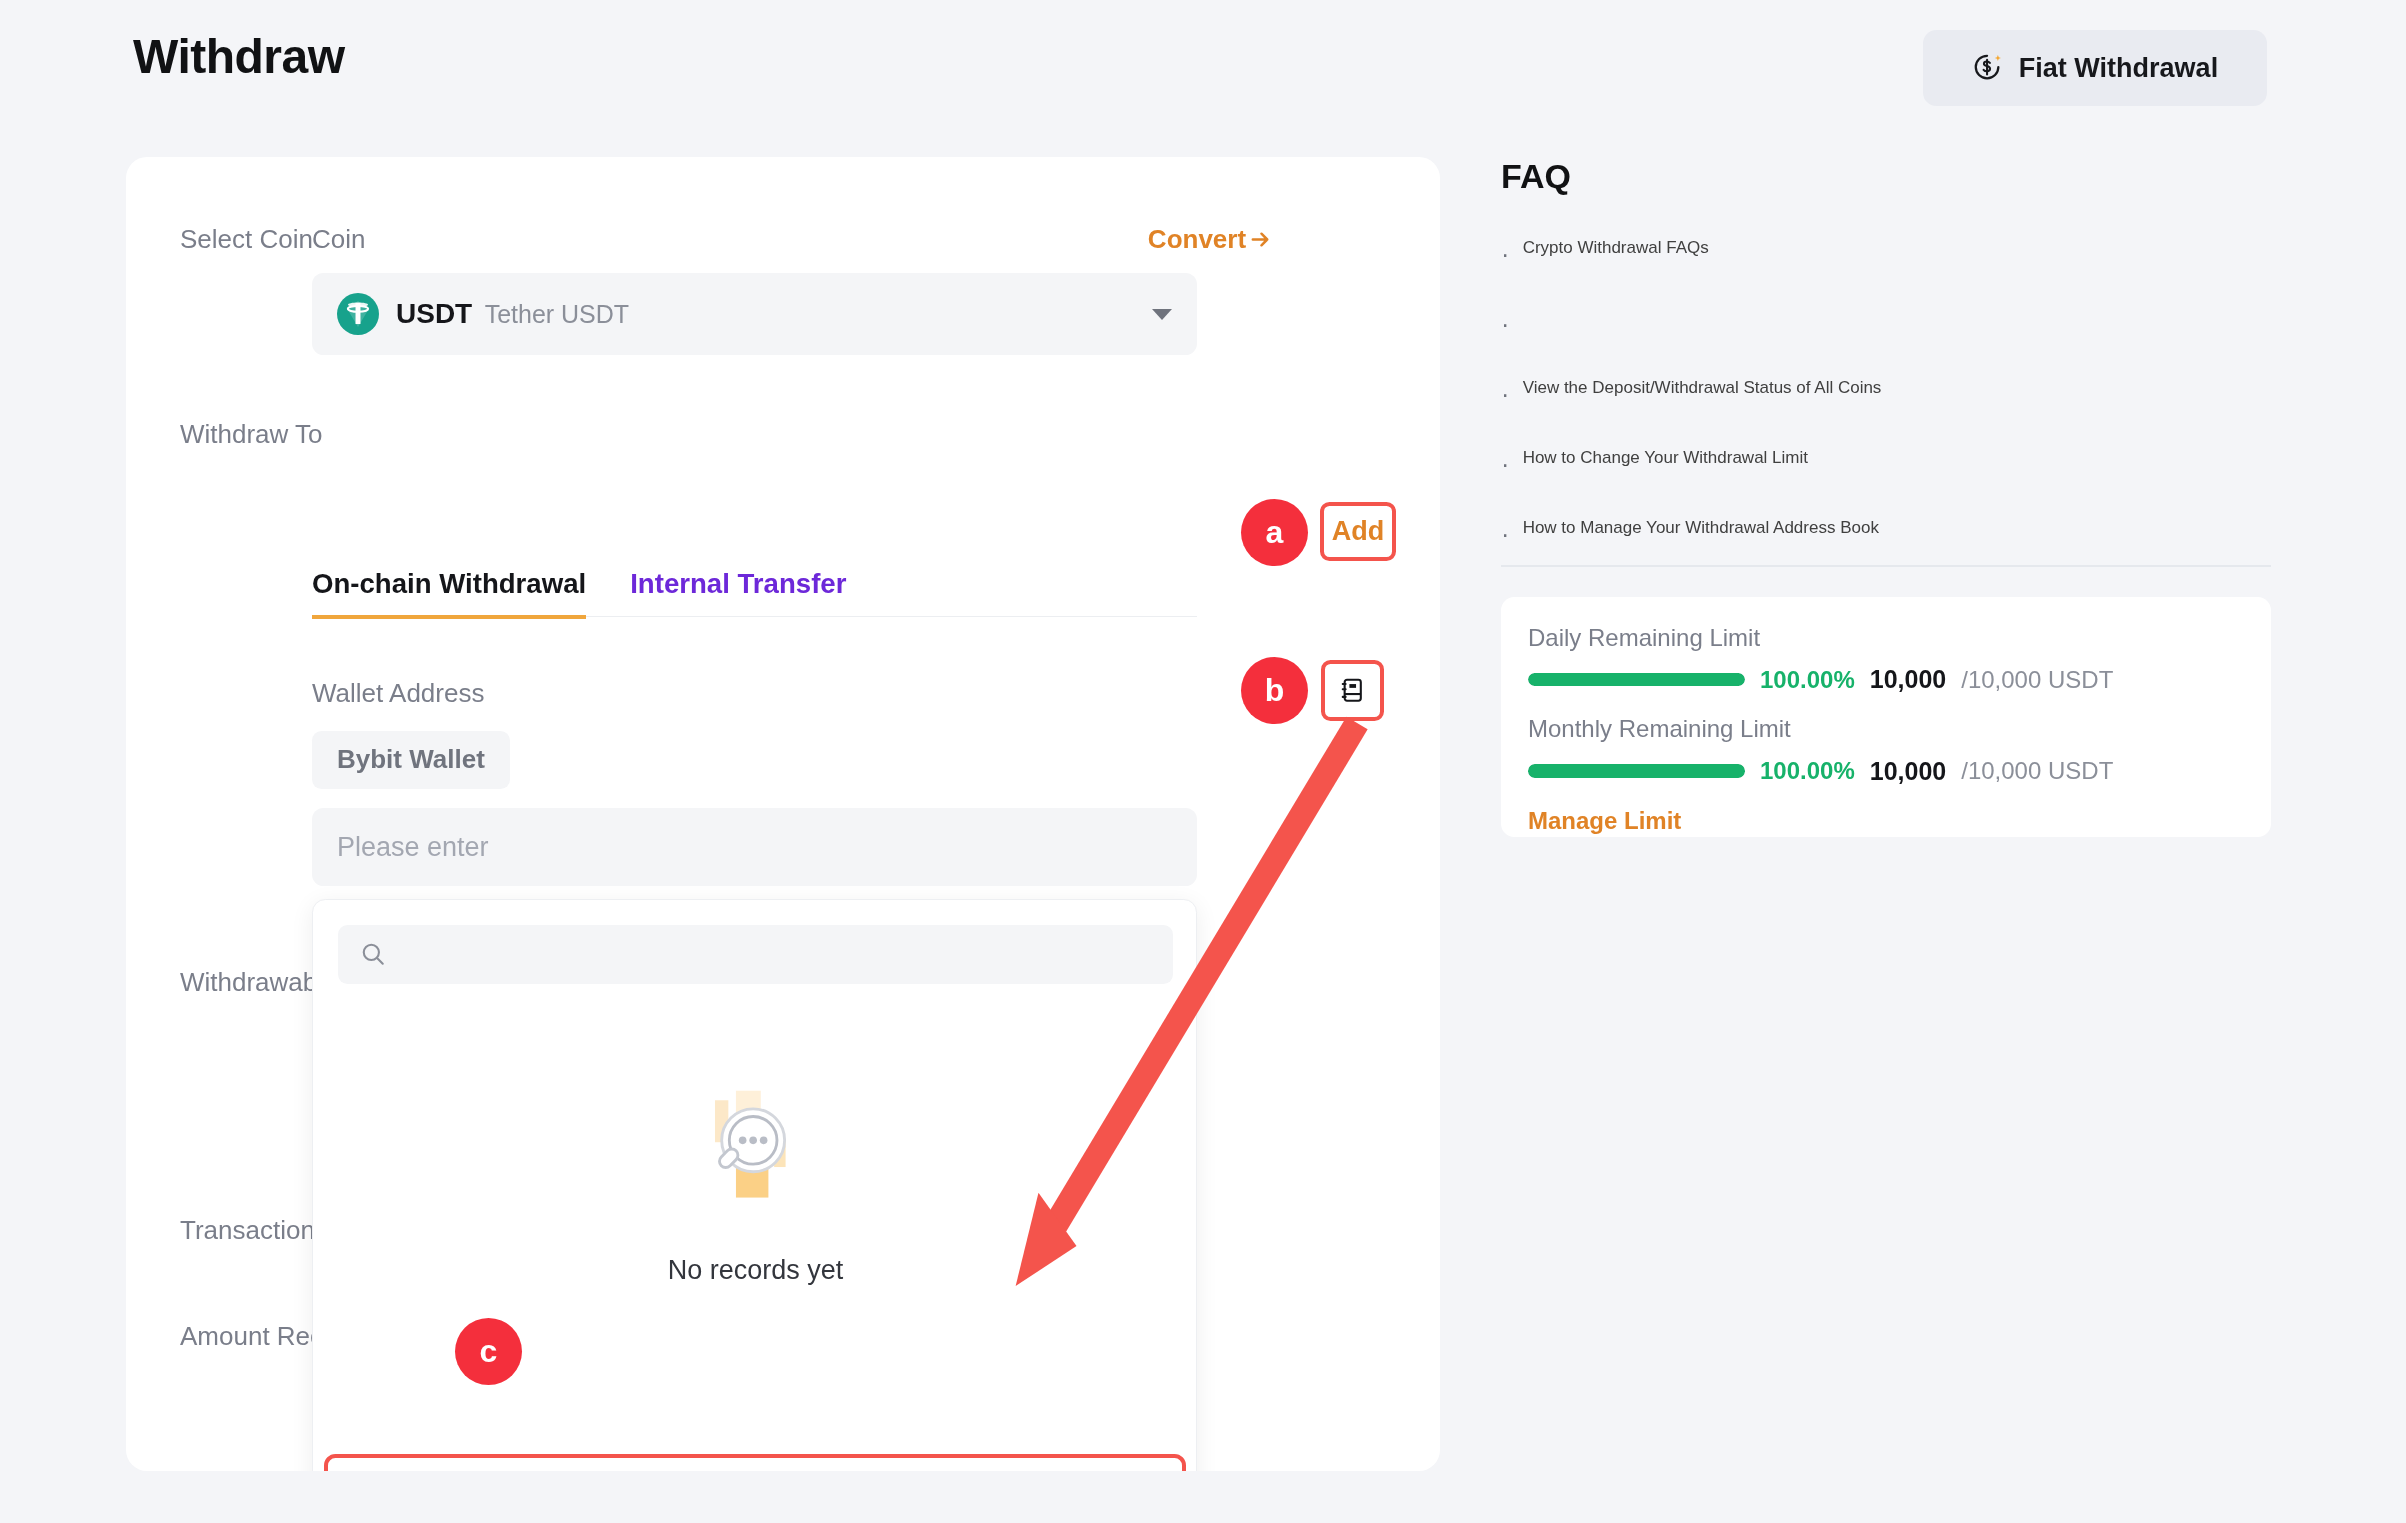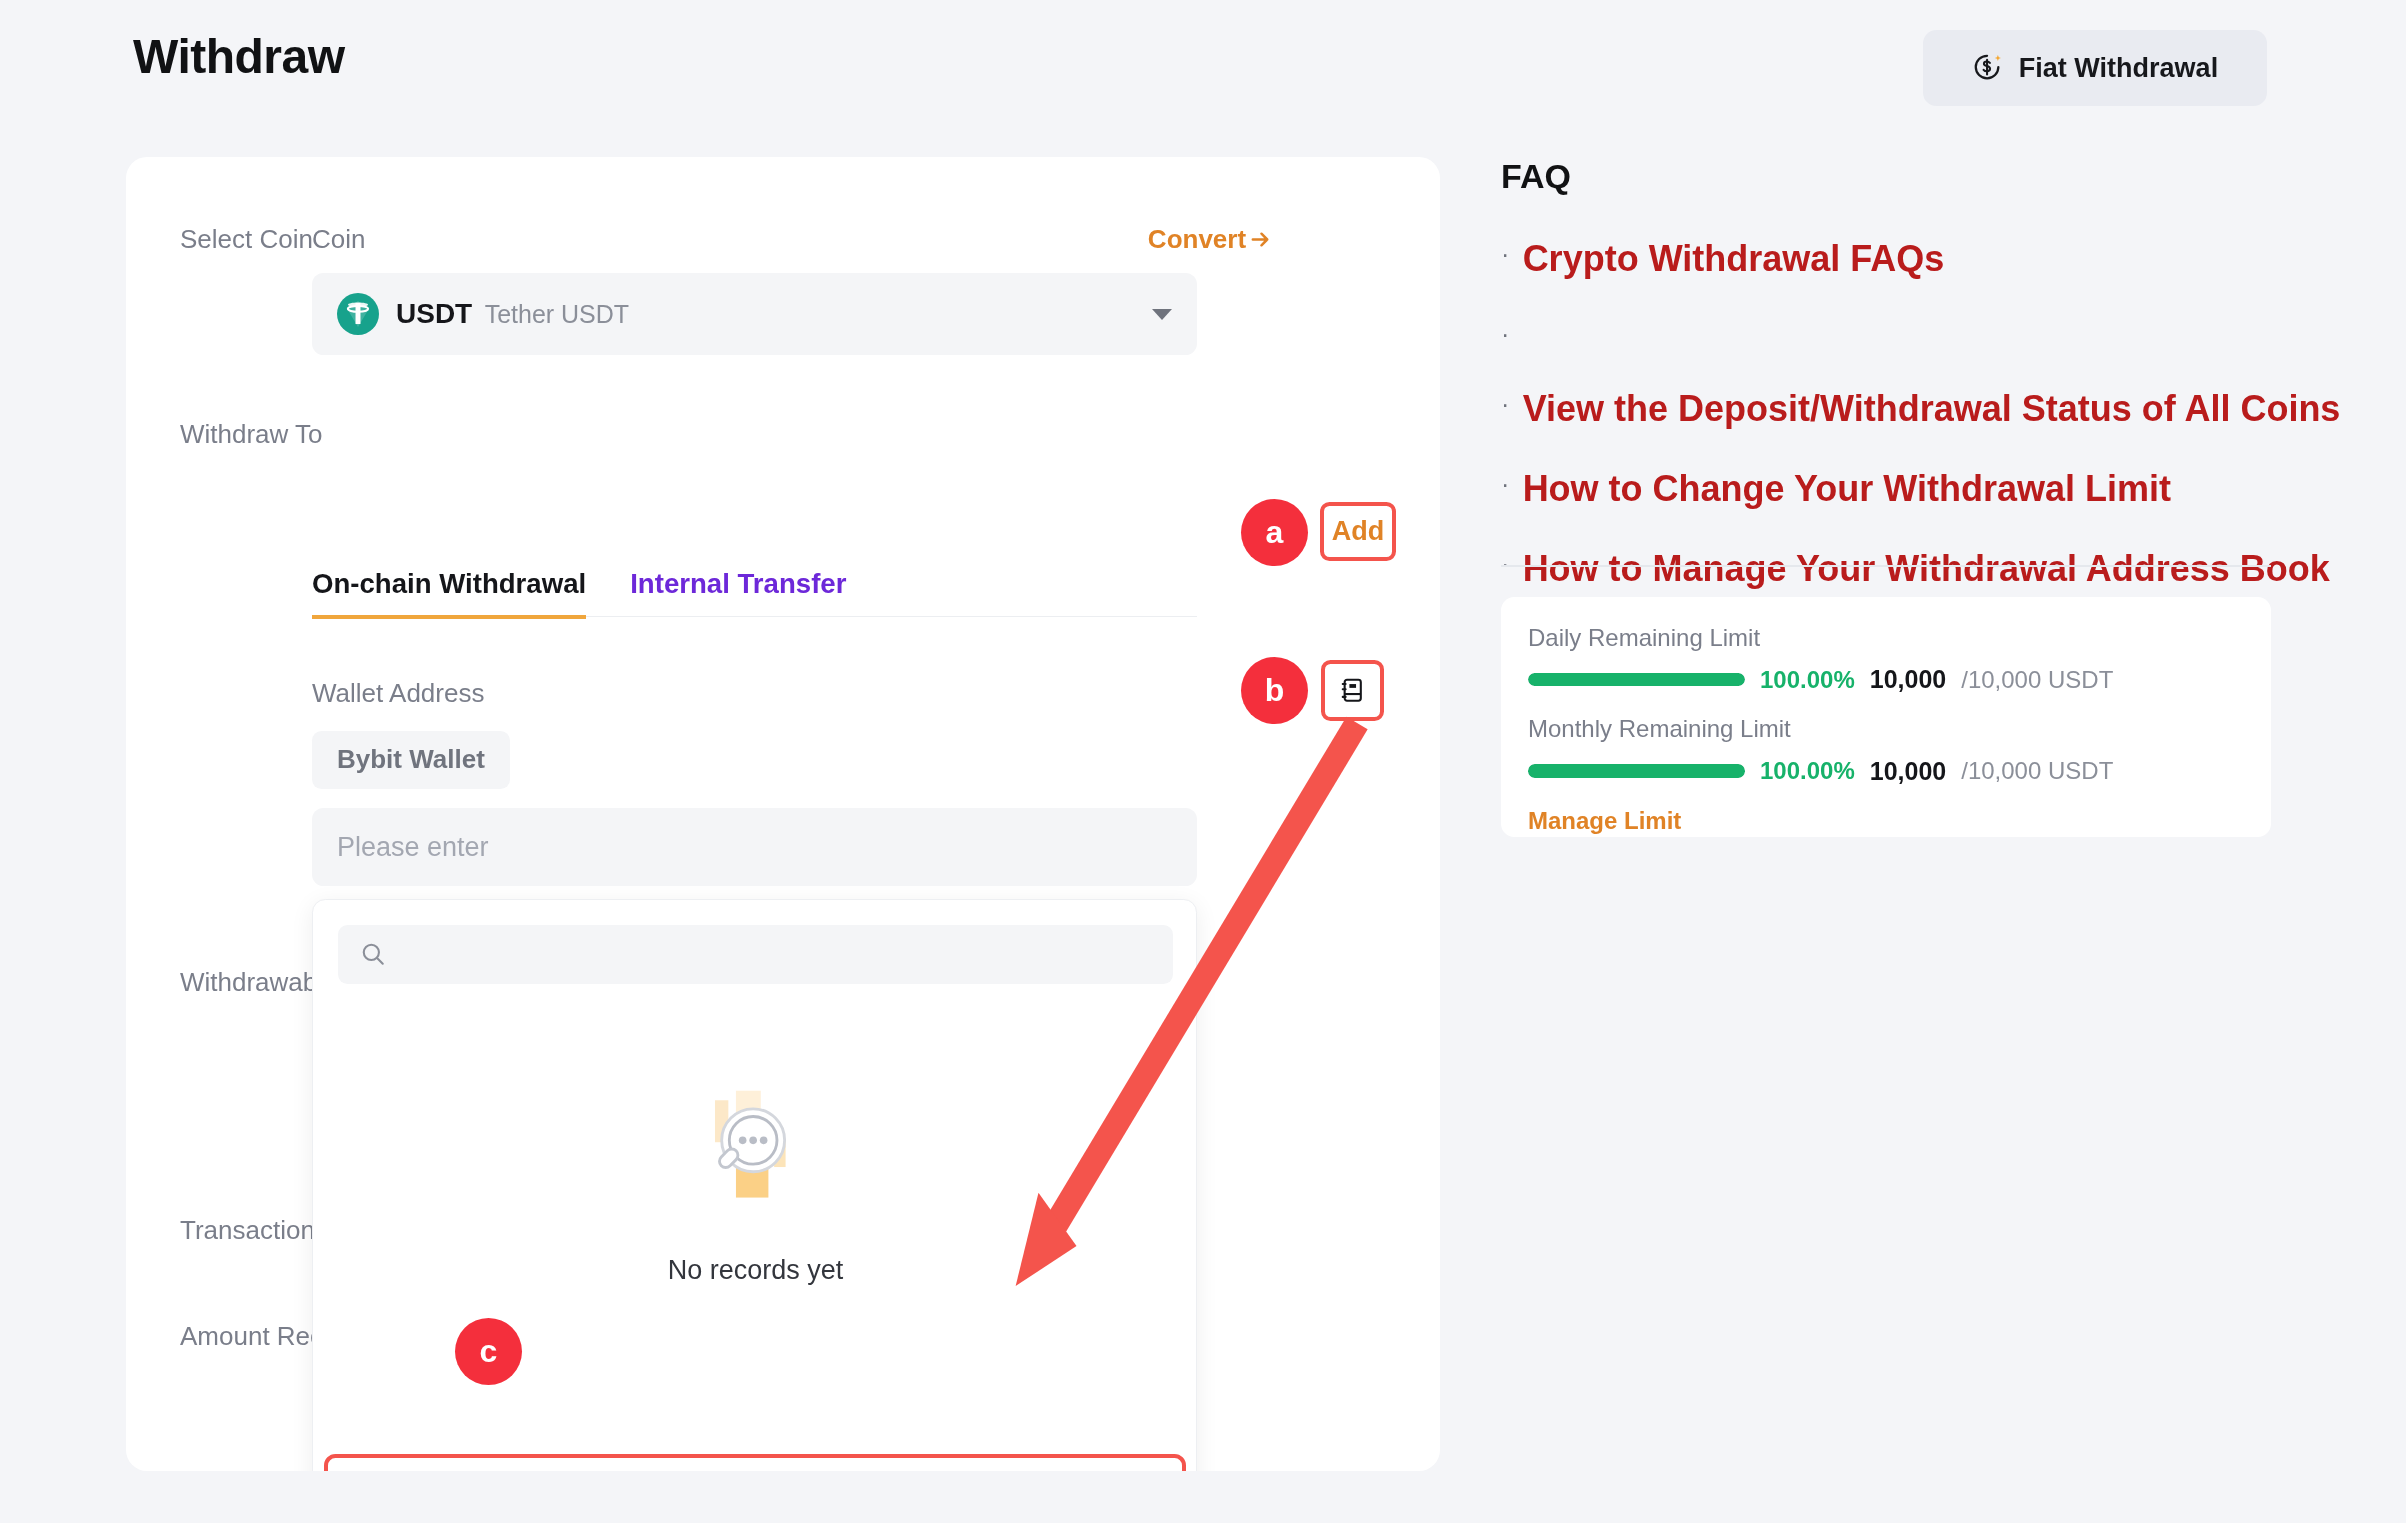--- a/index.html
+++ b/index.html
@@ -320,23 +320,23 @@
     gap: 13.3px;
     margin-bottom: 38px;
     cursor: pointer;
   }
   .faq-bullet {
     color: #6f737d;
     font-size: 25px;
     line-height: 32px;
   }
   .faq-text {
-    font-size: 36px;
-    font-weight: bold;
-    color: #b91c1c;
+    font-size: 17px;
+    font-weight: normal;
+    color: #404040;
     white-space: nowrap;
   }
 
   .faq-divider {
     position: absolute;
     left: 1501px;
     top: 565px;
     width: 770px;
     height: 1.9px;
     background: #e5e8ed;

